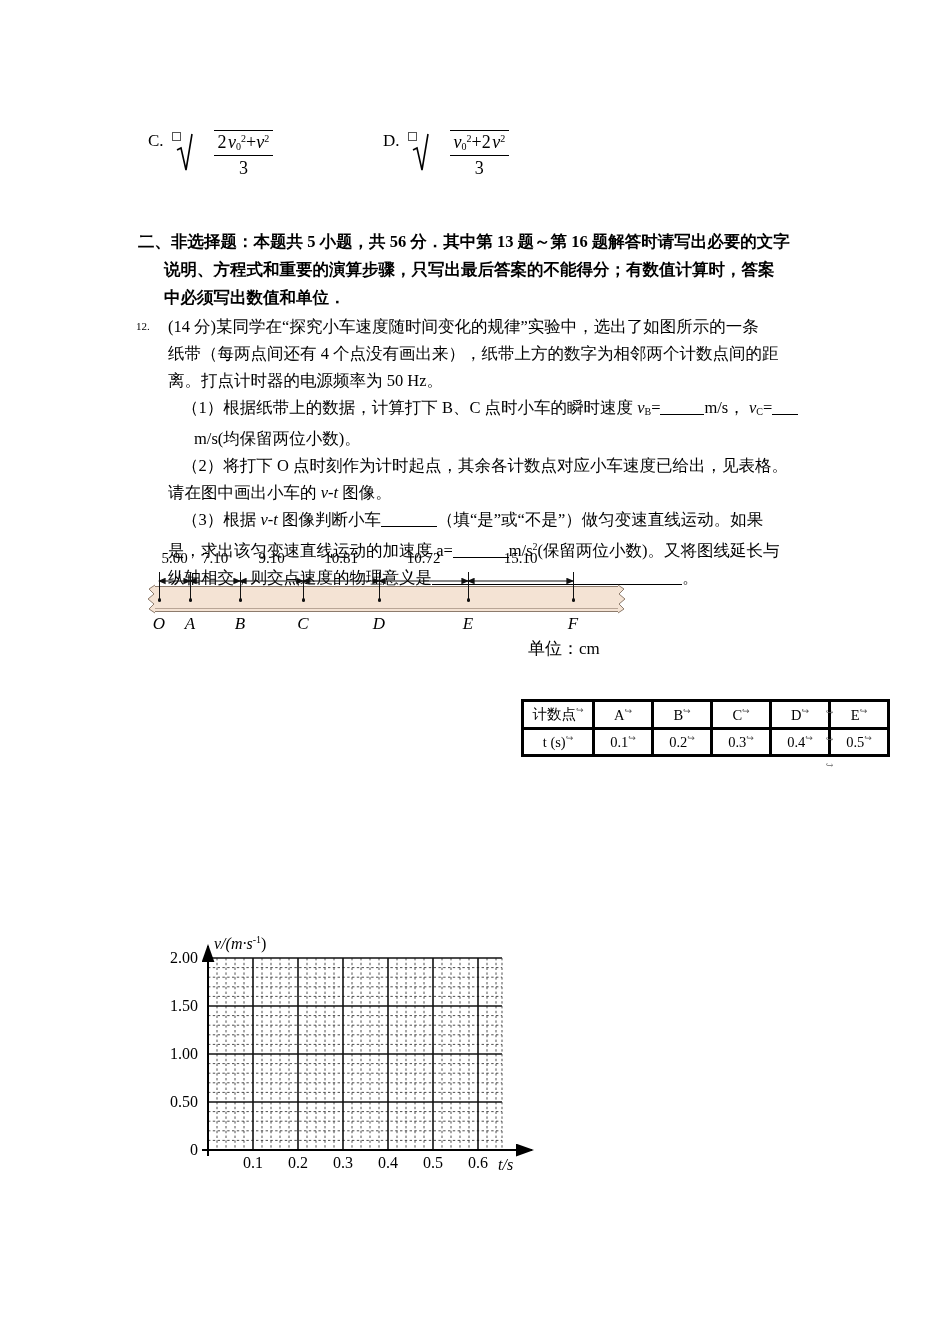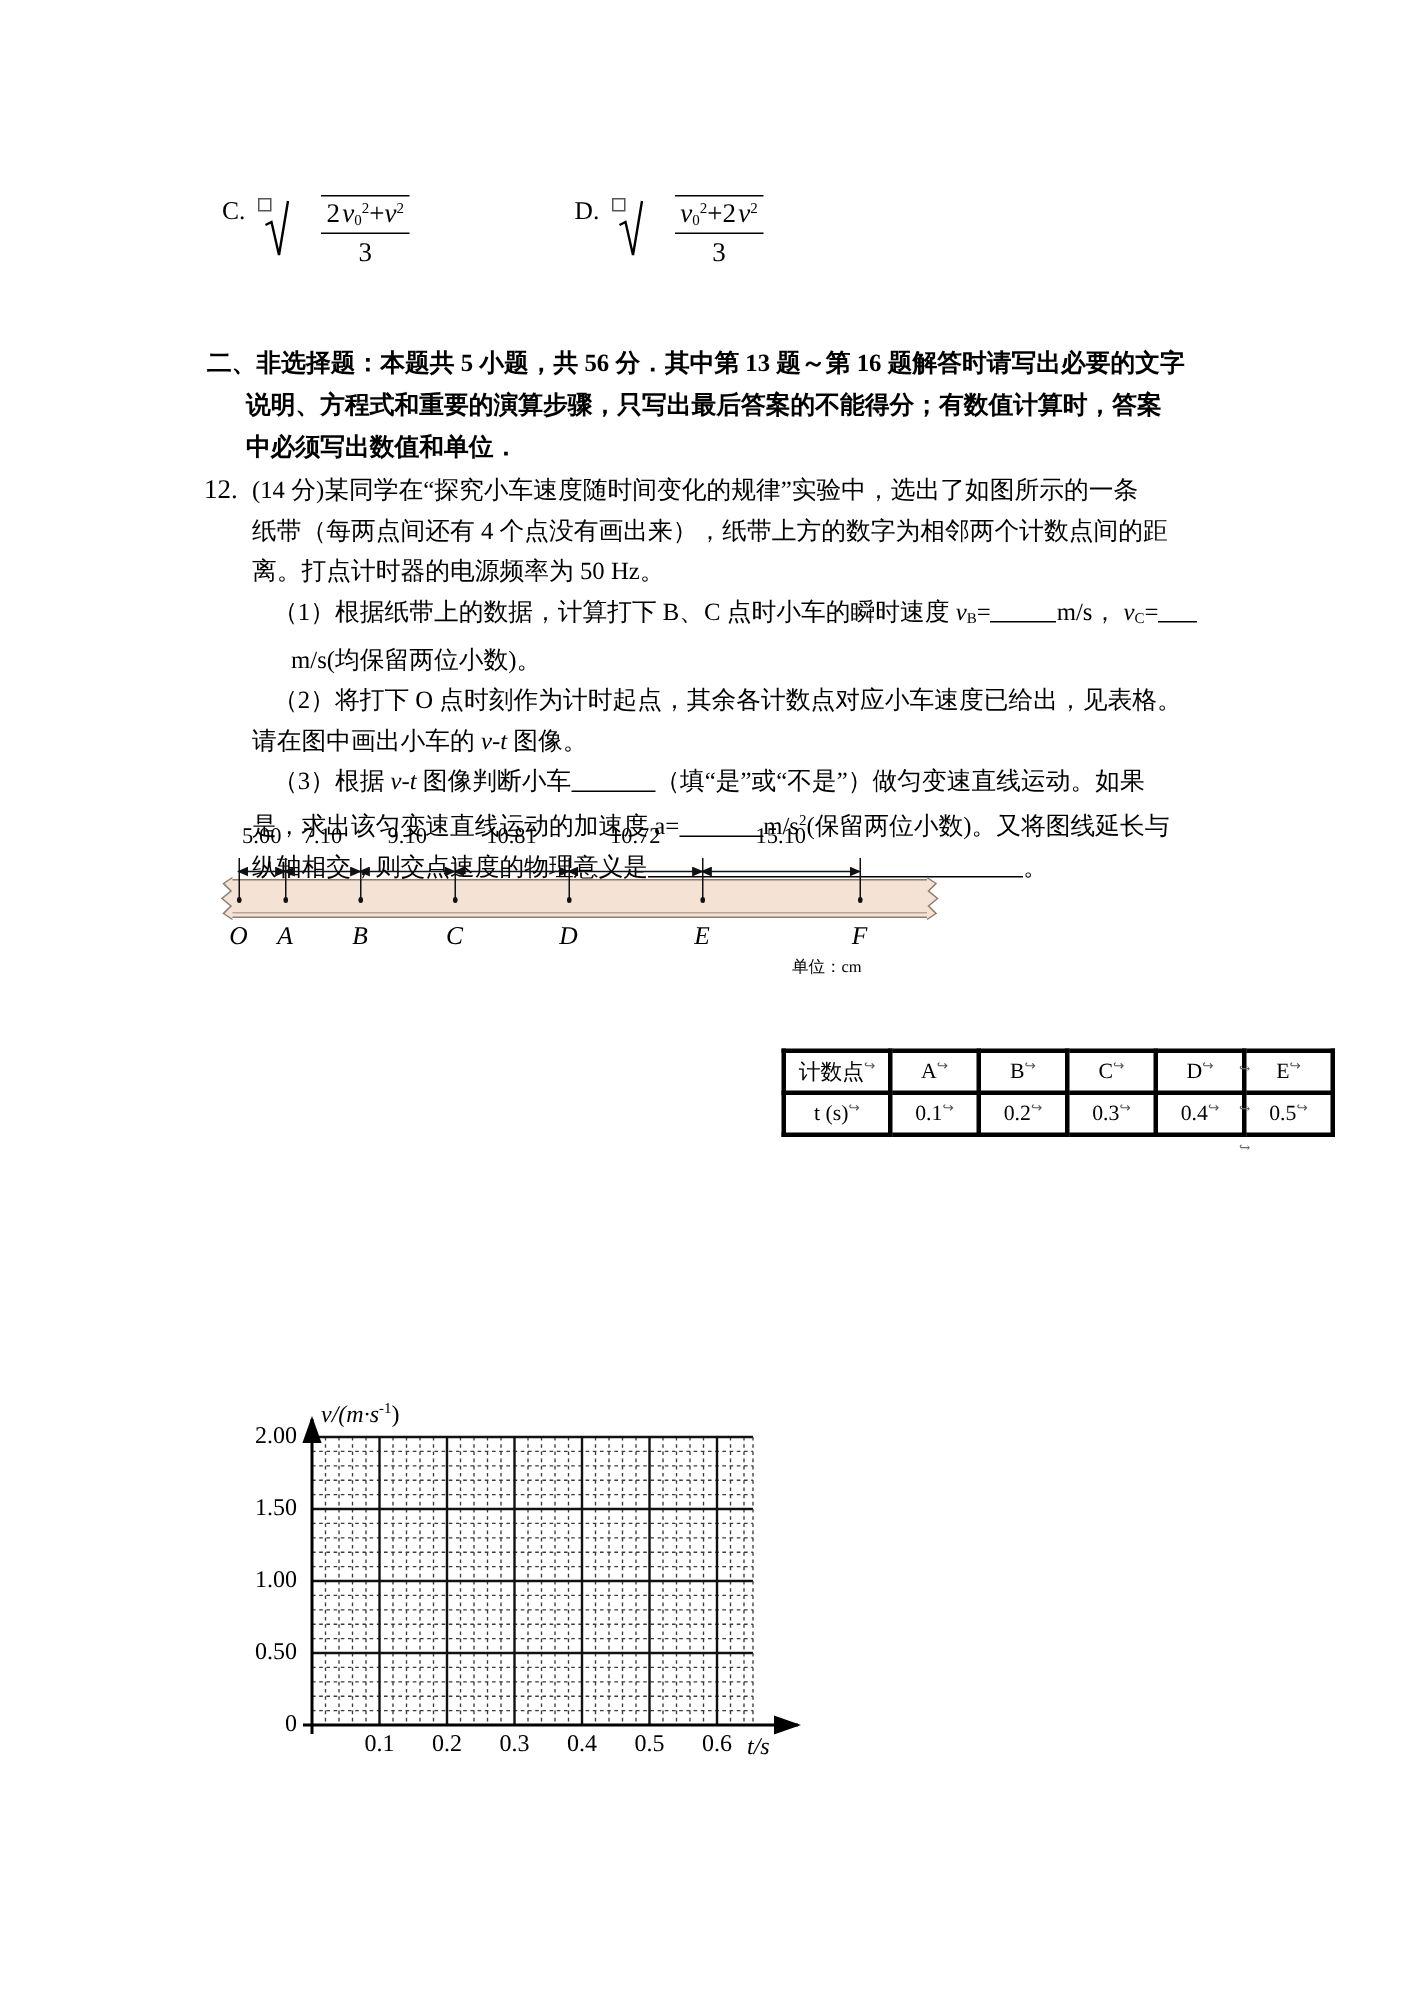--- a/index.html
+++ b/index.html
@@ -101,21 +101,21 @@
     font-weight: bold;
     line-height: 28px;
     font-size: 16.5px;
   }
   #sec2 .ind { display: block; text-indent: 0; }
   #sec2 .l2 { padding-left: 26px; }
 
   #q12num {
     left: 136px;
     top: 313px;
-    font-size: 18px;
+    font-size: 11px;
   }
   #q12body {
     left: 168px;
     top: 313px;
     width: 668px;
     font-size: 16.5px;
     line-height: 27px;
   }
   #q12body p { margin: 0; }
   .sub-item { padding-left: 14px; text-indent: 0; }
@@ -183,21 +183,21 @@
     font-size: 17px;
     font-style: italic;
     font-family: "Liberation Serif", serif;
     text-align: center;
     width: 18px;
   }
   #unit-note {
     position: absolute;
     left: 528px;
     top: 637px;
-    font-size: 11px;
+    font-size: 17px;
     font-family: "Liberation Serif", "DejaVu Serif", serif;
   }
 
   
   #data-table {
     position: absolute;
     left: 521px;
     top: 699px;
     border-collapse: collapse;
     font-family: "Liberation Serif", serif;

